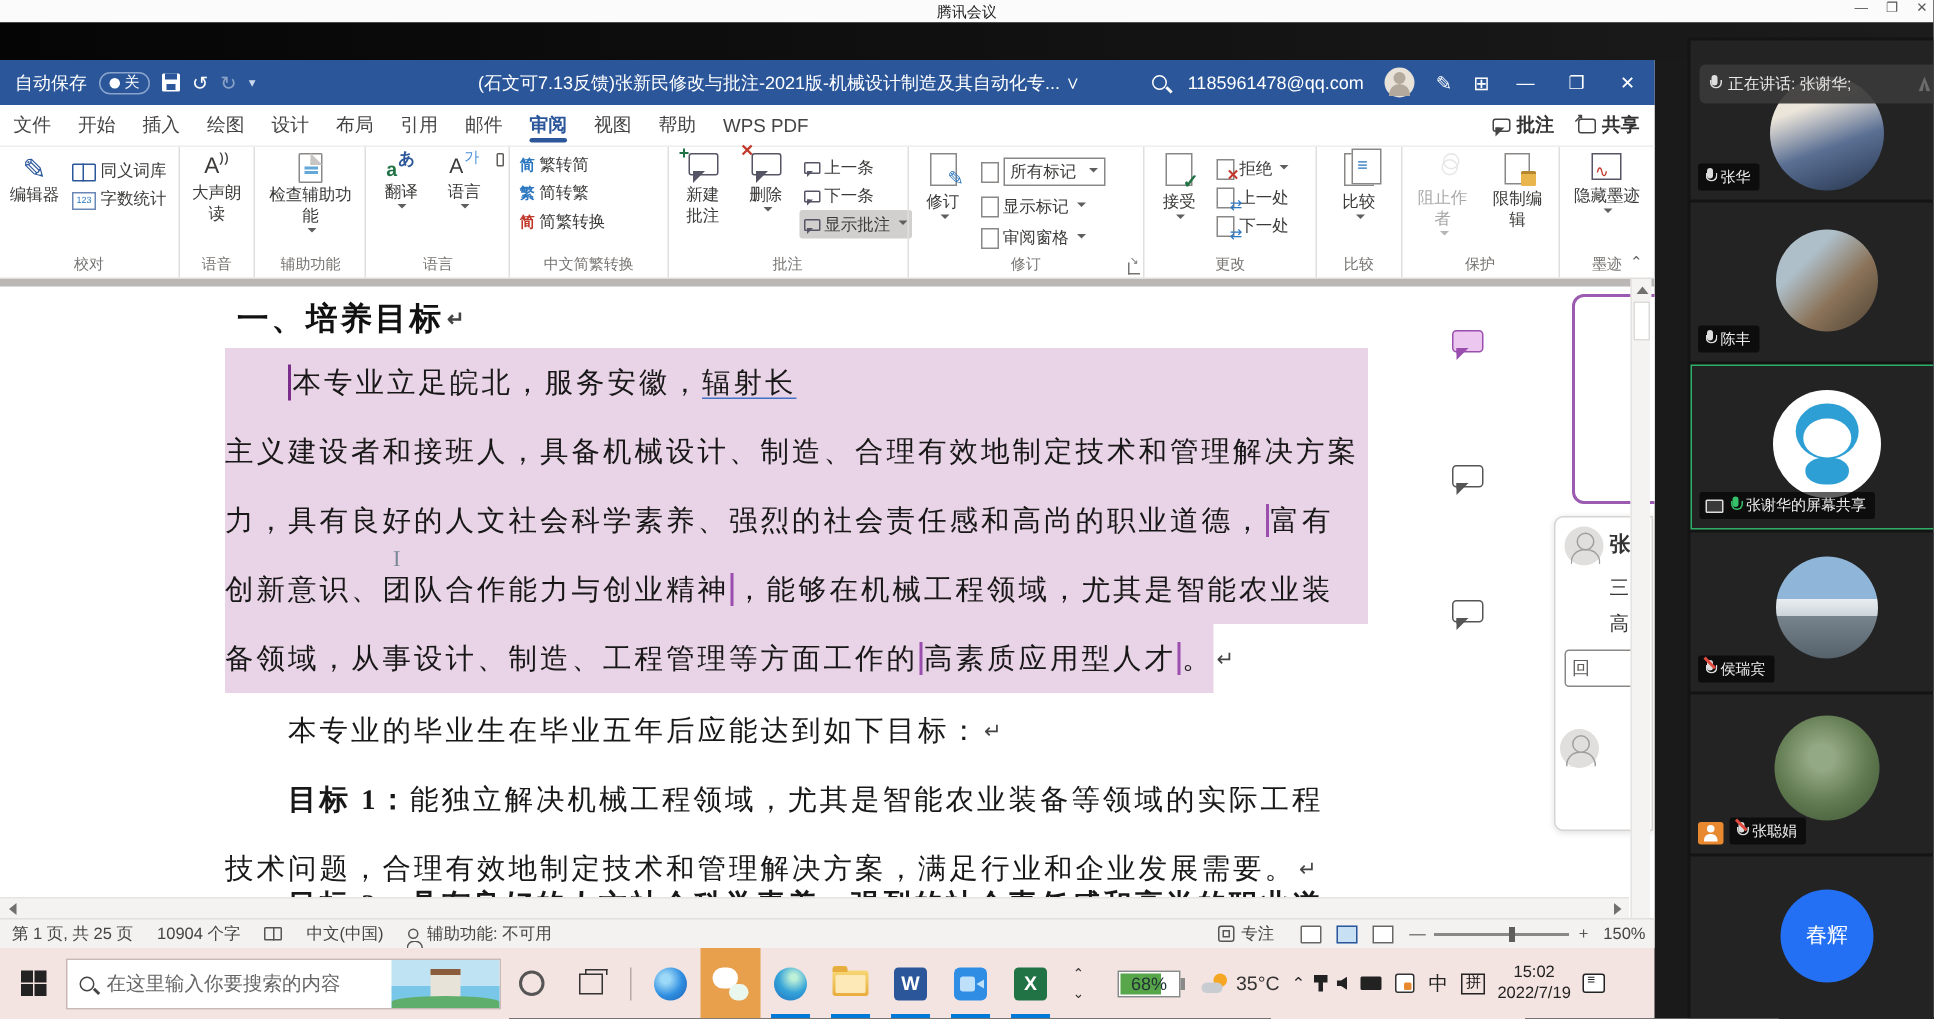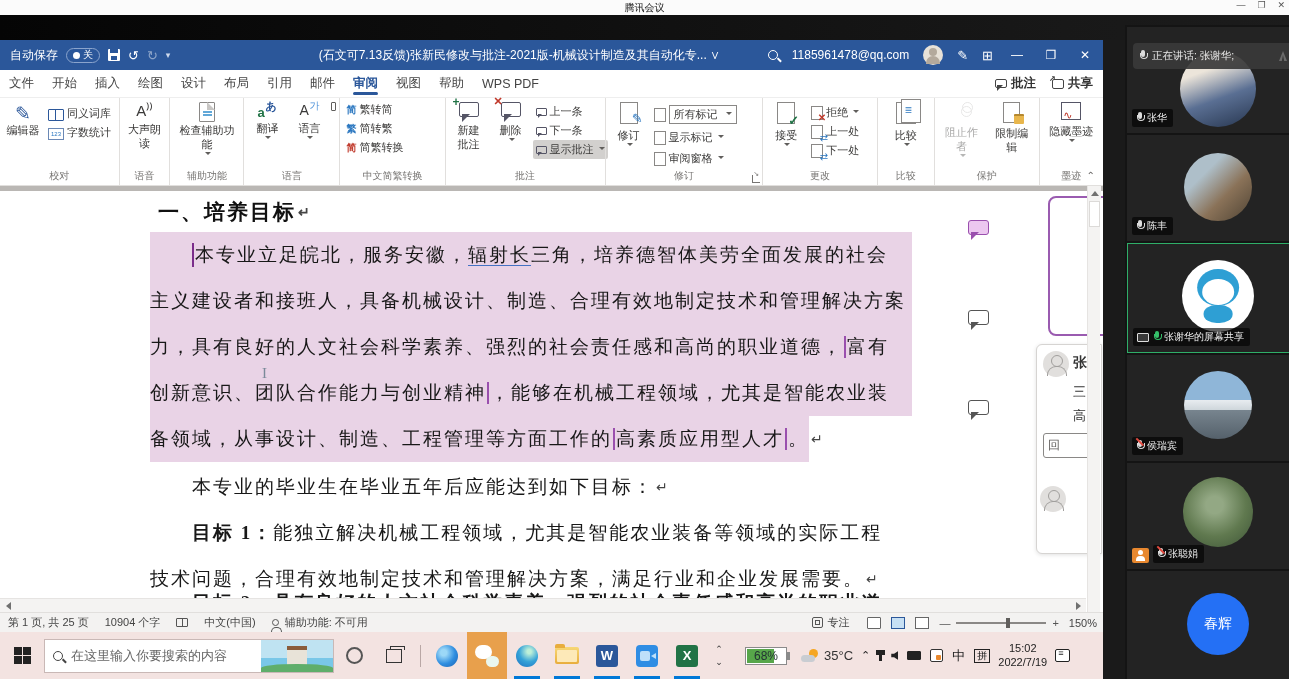--- a/index.html
+++ b/index.html
@@ -520,21 +520,20 @@
       <div class="dhead">
         <span>一、培养目标</span>
         <span class="pmark">↵</span>
       </div>
 
       <div class="dl hl" style="top:46px">
         <span class="indent"></span>
           <span class="caret-txt"></span>
         <span>本专业立足皖北，服务安徽，</span>
           <span class="ins-text">辐射长</span>
-          <span>三角，培养德智体美劳全面发展的社会</span>
       </div>
       <div class="dl hl" style="top:92px">
         <span>主义建设者和接班人，具备机械设计、制造、合理有效地制定技术和管理解决方案</span>
       </div>
       <div class="dl hl" style="top:184px">
         <span>创新意识、团队合作能力与创业精神</span>
           <span class="anchor"></span>
           <span>，能够在机械工程领域，尤其是智能农业装</span>
       </div>
       <div class="dl hl" style="top:138px">

